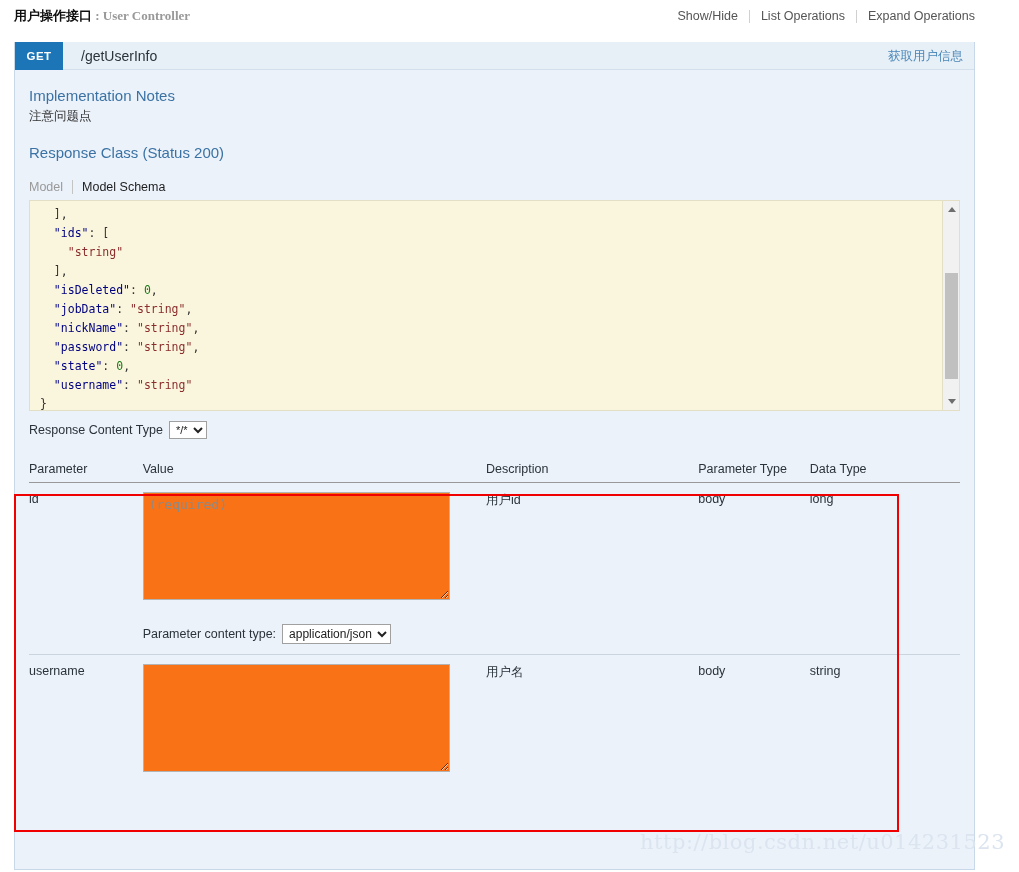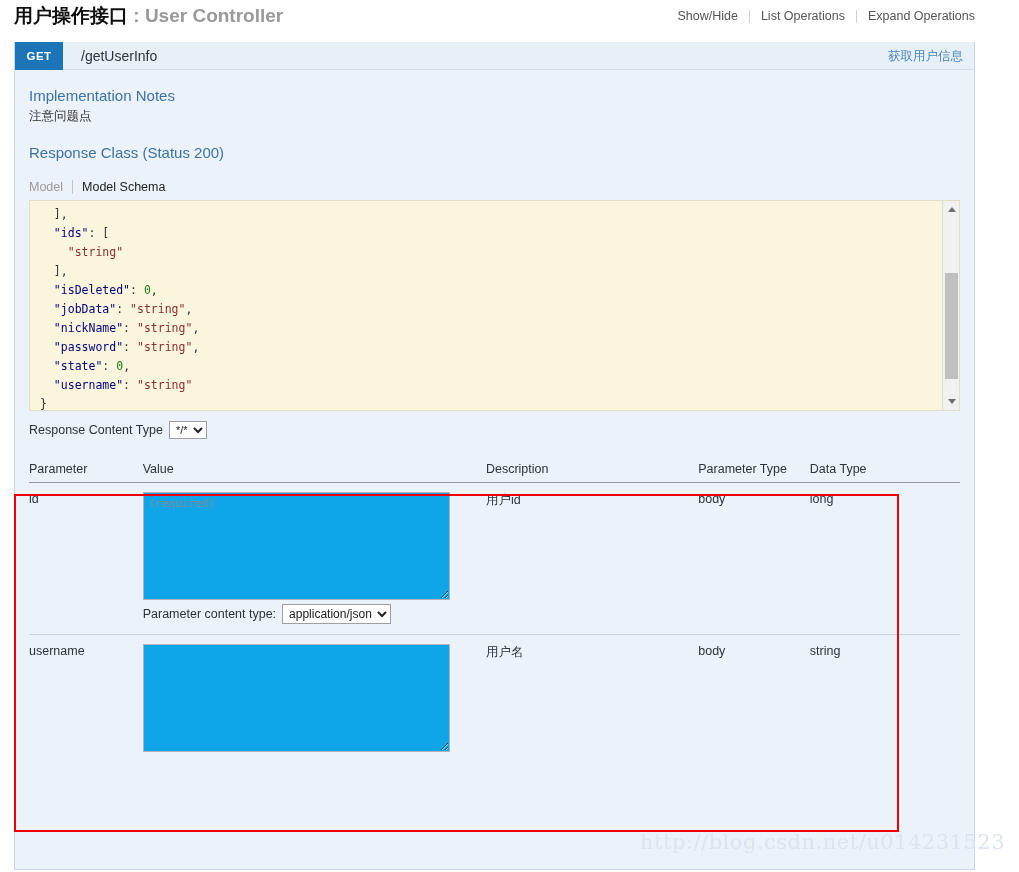--- a/index.html
+++ b/index.html
@@ -12,22 +12,22 @@
   }
 
   .page { position: relative; width: 1019px; height: 872px; overflow: hidden; }
 
   
   .resource-head {
     position: absolute; left: 14px; top: 2px; width: 961px; height: 30px;
   }
   .res-title {
     position: absolute; left: 0; top: 0;
-    font-size: 19px; font-weight: bold; color: #000000;
-    white-space: nowrap; line-height: 28px;
+    font-size: 13px; font-weight: bold; color: #000000;
+    white-space: nowrap; line-height: 28px; font-family: Liberation Serif, serif;
   }
   .res-title .cn { color: #0f0f0f; }
   .res-title .sep { color: #999999; font-weight: bold; }
   .res-title .en { color: #999999; font-weight: bold; }
 
   .res-options {
     position: absolute; right: 0; top: 3px;
     font-size: 12.5px; line-height: 22px;
     display: flex; align-items: center;
   }
@@ -215,36 +215,36 @@
   .col-value { width: 320px; }
   .col-desc  { width: 198px; }
   .col-ptype { width: 104px; }
   .col-dtype { width: 140px; }
 
   td.cell-param { padding-top: 11px; }
   td.cell-desc, td.cell-ptype, td.cell-dtype { padding-top: 11px; }
 
   textarea.param-input {
     width: 307px; height: 108px;
-    background: #0ea5e9;
+    background: #f97316;
     border: 1px solid #b3b3b3;
     font-family: "DejaVu Sans Mono", "Liberation Mono", monospace;
-    font-size: 11px;
+    font-size: 13px;
     color: #333333;
     padding: 4px 5px;
     resize: both;
     outline: none;
     display: block;
   }
   textarea.param-input::placeholder { color: #8a8a8a; }
 
   .content-type-row {
     display: flex; align-items: center;
     font-size: 12.5px; color: #2b333a;
-    padding: 4px 0 10px 0;
+    padding: 24px 0 10px 0;
   }
   .content-type-row .lbl { margin-right: 6px; }
 
   
   .watermark {
     position: absolute; right: 14px; bottom: 18px;
     font-family: "DejaVu Serif", "Liberation Serif", serif;
     font-size: 21px;
     color: #dbe4ef;
     letter-spacing: .5px;

